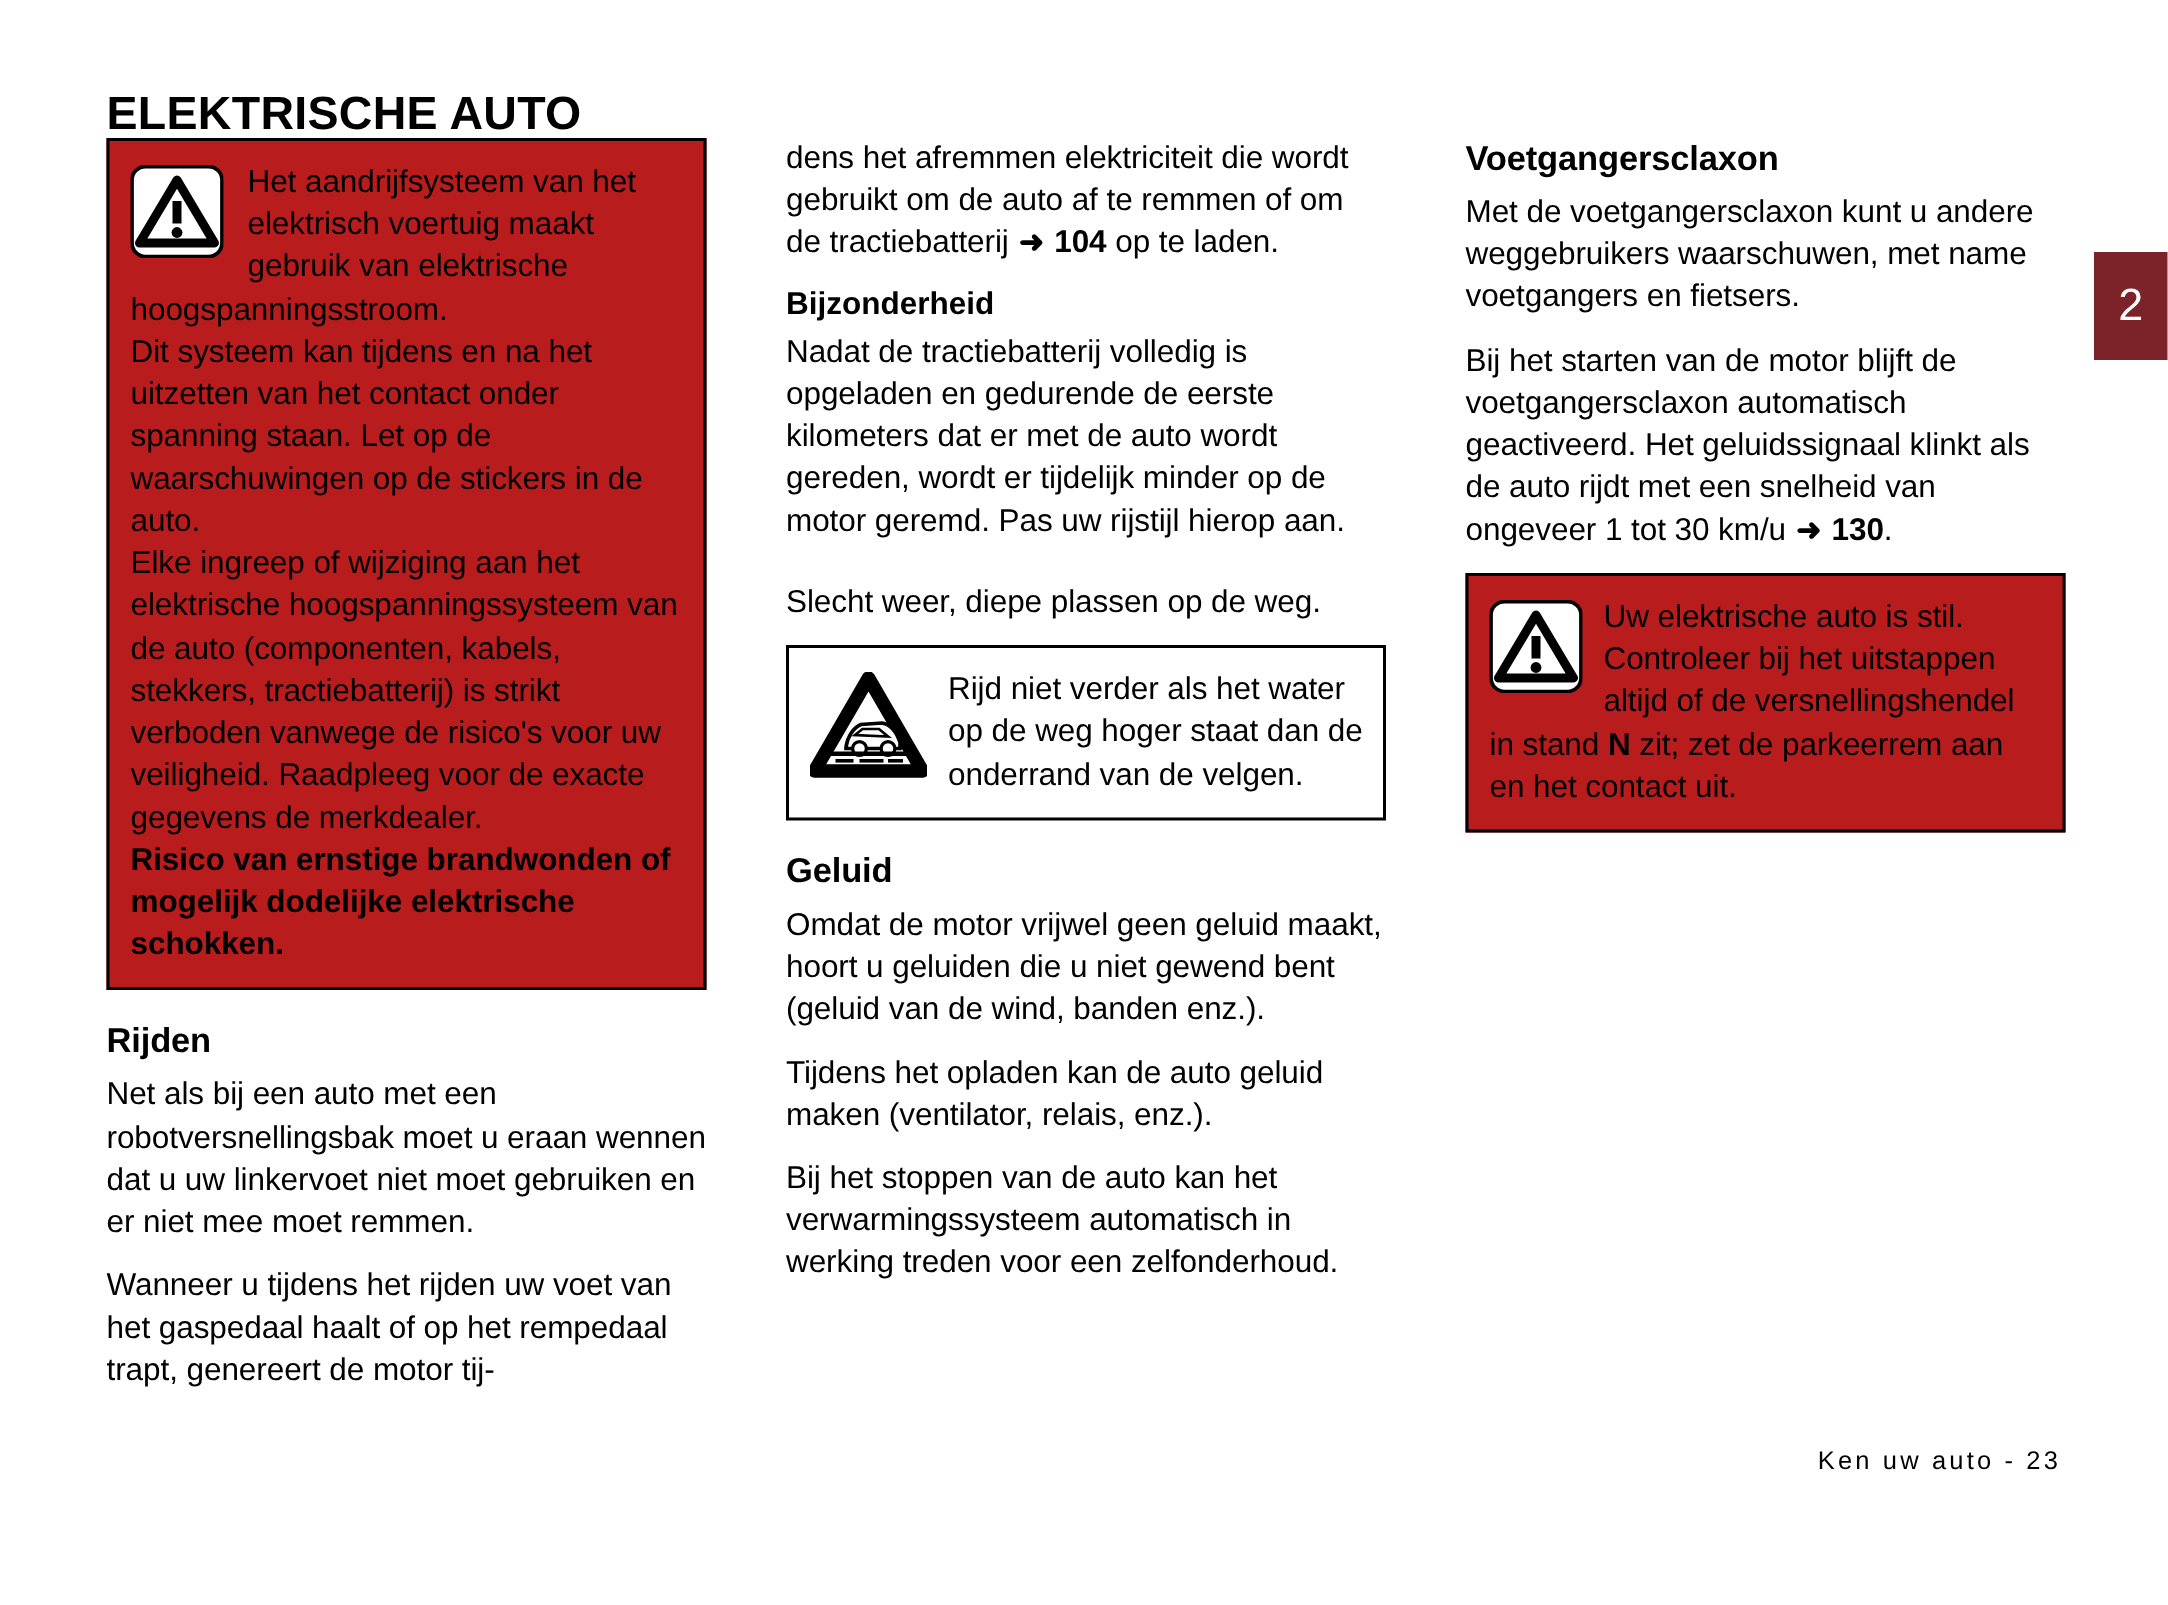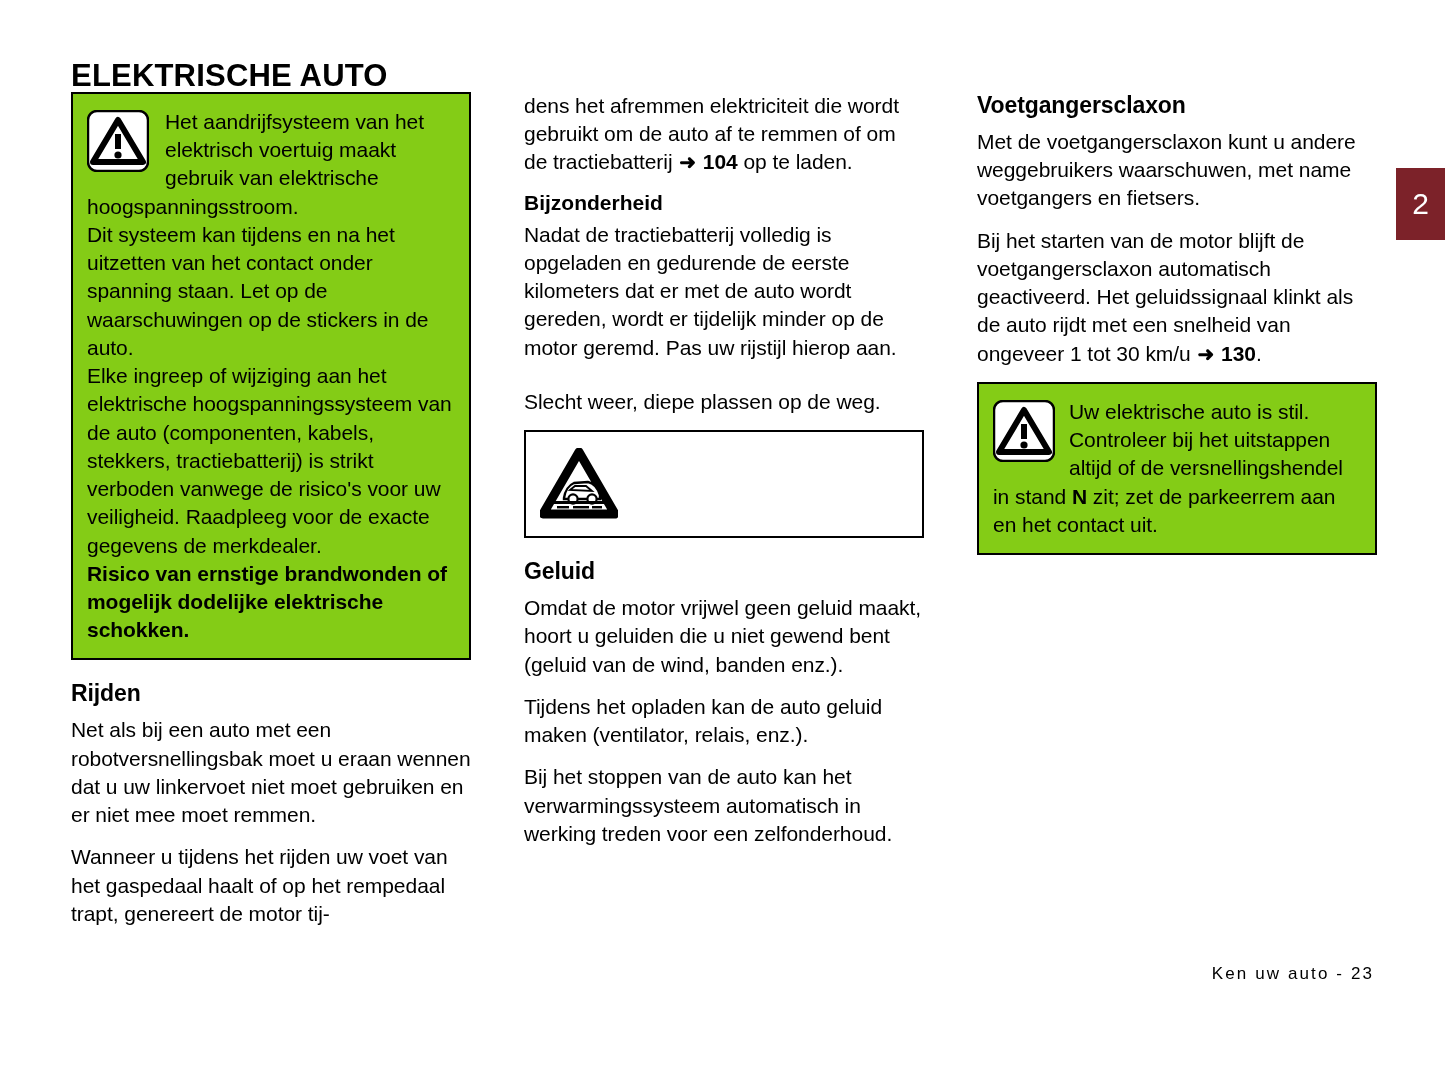--- a/index.html
+++ b/index.html
@@ -89,21 +89,21 @@
   }
   .pg { font-weight: 700; }
 
   
   .warnbox {
     border: 2px solid #000000;
     box-sizing: border-box;
     padding: 14px 12px 14px 14px;
     margin: 0 0 16px 0;
   }
-  .warnbox.grey { background: #84cc16; }
+  .warnbox.grey { background: #b91c1c; }
   .warnbox.white { background: #ffffff; }
 
   .warnbox .wb-inner {
     font-size: 21px;
     line-height: 1.345;
     letter-spacing: -0.05px;
   }
   .wb-icon {
     float: left;
     margin: 2px 14px 2px 0;
@@ -187,20 +187,21 @@
               <path d="M30 42 L35 38 L46 38 L52 43 Z" fill="#ffffff" stroke="#000000" stroke-width="1.8"></path>
               <circle cx="33" cy="51" r="4.6" fill="#ffffff" stroke="#000000" stroke-width="2.2"></circle>
               <circle cx="52" cy="51" r="4.6" fill="#ffffff" stroke="#000000" stroke-width="2.2"></circle>
               <rect x="14" y="53" width="50" height="3" fill="#000000"></rect>
               <rect x="17" y="58" width="12" height="2.4" fill="#000000"></rect>
               <rect x="33" y="58" width="16" height="2.4" fill="#000000"></rect>
               <rect x="52" y="58" width="10" height="2.4" fill="#000000"></rect>
             </g>
           </svg>
         </span>
+        <span class="wb-text">Rijd niet verder als het water op de weg hoger staat dan de onderrand van de velgen.</span>
       </div>
     </div>
 
     <h2 class="h2">Geluid</h2>
     <p class="body">Omdat de motor vrijwel geen geluid maakt, hoort u geluiden die u niet gewend bent (geluid van de wind, banden enz.).</p>
     <p class="body">Tijdens het opladen kan de auto geluid maken (ventilator, relais, enz.).</p>
     <p class="body">Bij het stoppen van de auto kan het verwarmingssysteem automatisch in werking treden voor een zelfonderhoud.</p>
   </div>
 
   <div class="col col-3">

